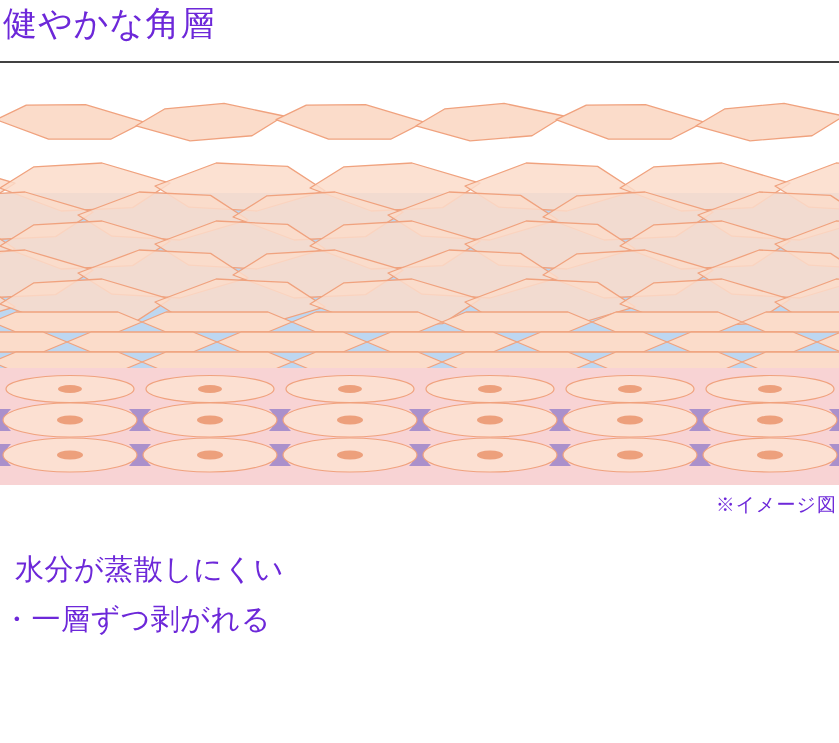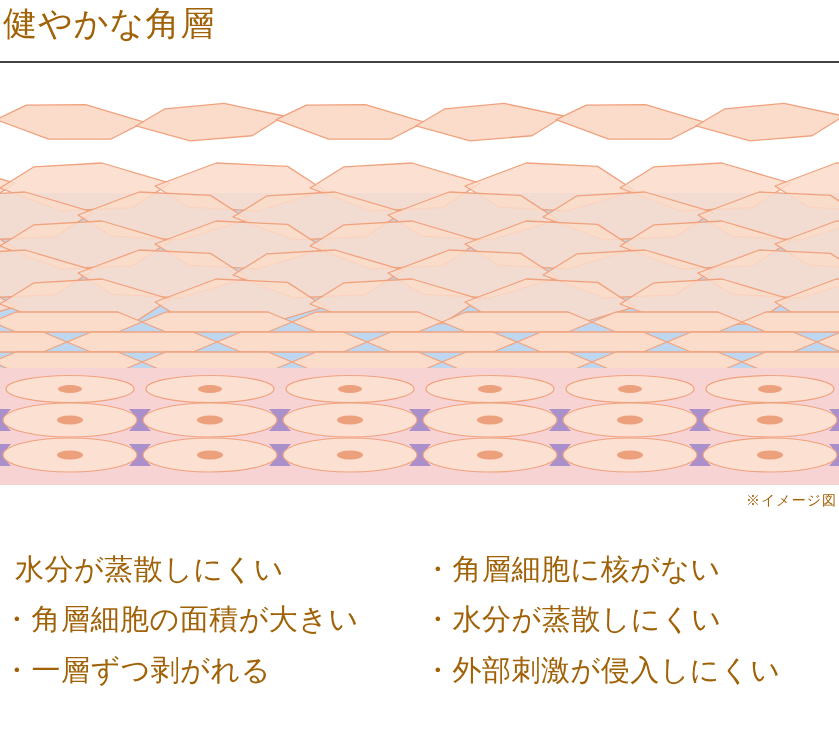--- a/index.html
+++ b/index.html
@@ -1,34 +1,34 @@
 <!DOCTYPE html>
 <html lang="ja"><head>
 <meta charset="utf-8">
 <style>
   html,body { margin:0; padding:0; background:#ffffff; }
   .page {
     position:relative; width:839px; height:743px; background:#ffffff;
-    font-family:"Liberation Sans", sans-serif; color:#a16207; overflow:hidden;border-radius:22px;
+    font-family:"Liberation Sans", sans-serif; color:#6d28d9; overflow:hidden;border-radius:22px;
   }
   .title {
     position:absolute; left:3px; top:2px; margin:0;
     font-size:34px; font-weight:500; letter-spacing:1px; line-height:1.25;
   }
   .rule {
     position:absolute; left:0; top:61px; width:839px; height:2px;
     background:#414141;
   }
   .diagram {
     position:absolute; left:0; top:85px; width:839px; height:410px;
   }
   .diagram svg { display:block; }
   .note {
     position:absolute; right:2px; top:492px;
-    font-size:14px; letter-spacing:1px;
+    font-size:19px; letter-spacing:1px;
   }
   .col {
     position:absolute; top:544px; font-size:29px; line-height:50.4px;
     letter-spacing:0.5px; white-space:nowrap;
   }
   .col-left  { left:2px; }
   .col-right { left:423px; }
   .bullet-line.indent { padding-left:13px; }
 </style>
 </head>
@@ -159,21 +159,15 @@
           <ellipse cx="350" cy="370" rx="13" ry="4.5" fill="#eda07c"></ellipse>
           <ellipse cx="490" cy="370" rx="13" ry="4.5" fill="#eda07c"></ellipse>
           <ellipse cx="630" cy="370" rx="13" ry="4.5" fill="#eda07c"></ellipse>
           <ellipse cx="770" cy="370" rx="13" ry="4.5" fill="#eda07c"></ellipse>
         </g>
       </svg>
     </div>
   <div class="note">※イメージ図</div>
   <div class="col col-left">
       <div class="bullet-line indent">水分が蒸散しにくい</div>
-      <div class="bullet-line">・角層細胞の面積が大きい</div>
       <div class="bullet-line">・一層ずつ剥がれる</div>
-    </div>
-  <div class="col col-right">
-      <div class="bullet-line">・角層細胞に核がない</div>
-      <div class="bullet-line">・水分が蒸散しにくい</div>
-      <div class="bullet-line">・外部刺激が侵入しにくい</div>
     </div>
 </div>
 
 </body></html>

